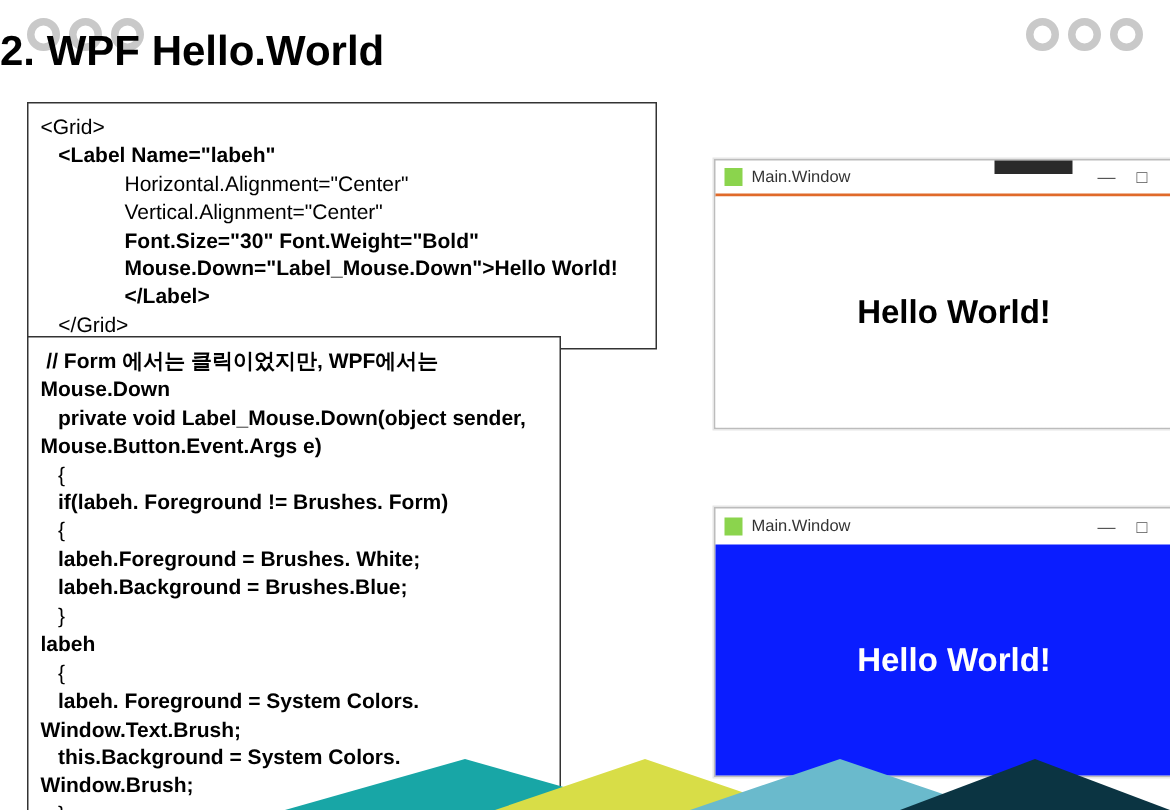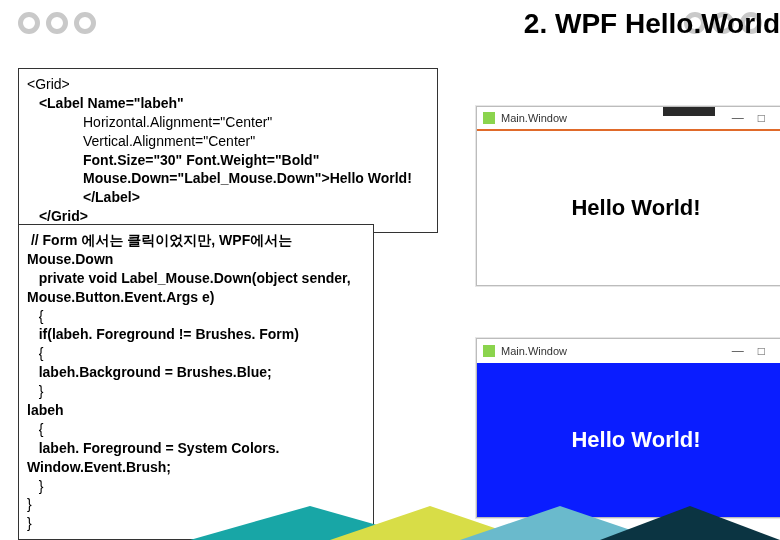--- a/index.html
+++ b/index.html
@@ -2,26 +2,26 @@
 <html><head>
 <meta charset="utf-8">
 <style>
   * { box-sizing: border-box; margin: 0; padding: 0; }
   html, body { width: 780px; height: 540px; background: #fff; font-family: "Segoe UI", Arial, sans-serif; overflow: hidden; }
   .slide { position: relative; width: 780px; height: 540px; }
   .circles { position: absolute; top: 12px; display: flex; gap: 6px; }
   .circles.left { left: 18px; }
   .circles.right { right: 18px; }
   .circ { width: 22px; height: 22px; border: 5px solid #c9c9c9; border-radius: 50%; }
-  .title { position: absolute; top: 8px; left: 0; right: 0; text-align: right; font-size: 28px; font-weight: 700; color: #000; }
+  .title { position: absolute; top: 18px; left: 0; right: 0; text-align: left; font-size: 28px; font-weight: 700; color: #000; }
   .codebox { position: absolute; left: 18px; border: 1px solid #333; padding: 6px 8px; font-family: "Segoe UI", Arial, sans-serif; font-size: 14px; line-height: 1.35; color: #000; background: #fff; }
   .codebox.xaml { top: 68px; width: 420px; }
   .codebox.cs { top: 224px; width: 356px; }
   .codeline { white-space: pre-wrap; word-break: break-word; }
-  .i1 { padding-left: 8px; font-weight: bold; }
+  .i1 { padding-left: 8px; }
   .i2 { padding-left: 56px; }
   .b { font-weight: 700; }
   .screens { position: absolute; top: 66px; right: 18px; width: 286px; display: flex; flex-direction: column; gap: 12px; }
   .win { border: 1px solid #bcbcbc; background: #fff; width: 320px; height: 180px; display: flex; flex-direction: column; box-shadow: 0 0 0 1px #e6e6e6; margin-top: 40px; }
   .win-title { height: 24px; display: flex; align-items: center; padding: 0 6px; font-size: 11px; color: #333; }
   .win-title .winicon { width: 12px; height: 12px; background: #8bd44d; margin-right: 6px; display: inline-block; }
   .win-title .spacer { flex: 1; }
   .win-title .btns { display: flex; gap: 14px; font-size: 12px; color: #555; }
   .win-title.accent { border-bottom: 2px solid #e06a2a; }
   .win-body { flex: 1; display: flex; align-items: center; justify-content: center; }
@@ -63,25 +63,27 @@
     <div class="codeline i2"><span class="b">Mouse.Down="Label_Mouse.Down"&gt;Hello World!&lt;/Label&gt;</span></div>
     <div class="codeline i1"> &lt;/Grid&gt;</div>
   </div>
 
   <div class="codebox cs">
     <div class="codeline b"> // Form 에서는 클릭이었지만, WPF에서는 Mouse.Down</div>
     <div class="codeline b">   private void Label_Mouse.Down(object sender, Mouse.Button.Event.Args e)</div>
     <div class="codeline">   {</div>
     <div class="codeline b">   if(labeh. Foreground != Brushes. Form)</div>
     <div class="codeline">   {</div>
+    <div class="codeline b">   labeh.Foreground = Brushes. White;</div>
     <div class="codeline b">   labeh.Background = Brushes.Blue;</div>
     <div class="codeline">   }</div>
     <div class="codeline b">labeh</div>
     <div class="codeline">   {</div>
-    <div class="codeline b">   labeh. Foreground = System Colors. Window.Event.Brush;</div>
+    <div class="codeline b">   labeh. Foreground = System Colors. Window.Text.Brush;</div>
+    <div class="codeline b">   this.Background = System Colors. Window.Brush;</div>
     <div class="codeline">   }</div>
     <div class="codeline">}</div>
     <div class="codeline">}</div>
   </div>
 
   <div class="screens">
     <div class="win" style="position:relative;">
       <div class="blackbar"></div>
       <div class="win-title accent">
         <span class="winicon"></span>

